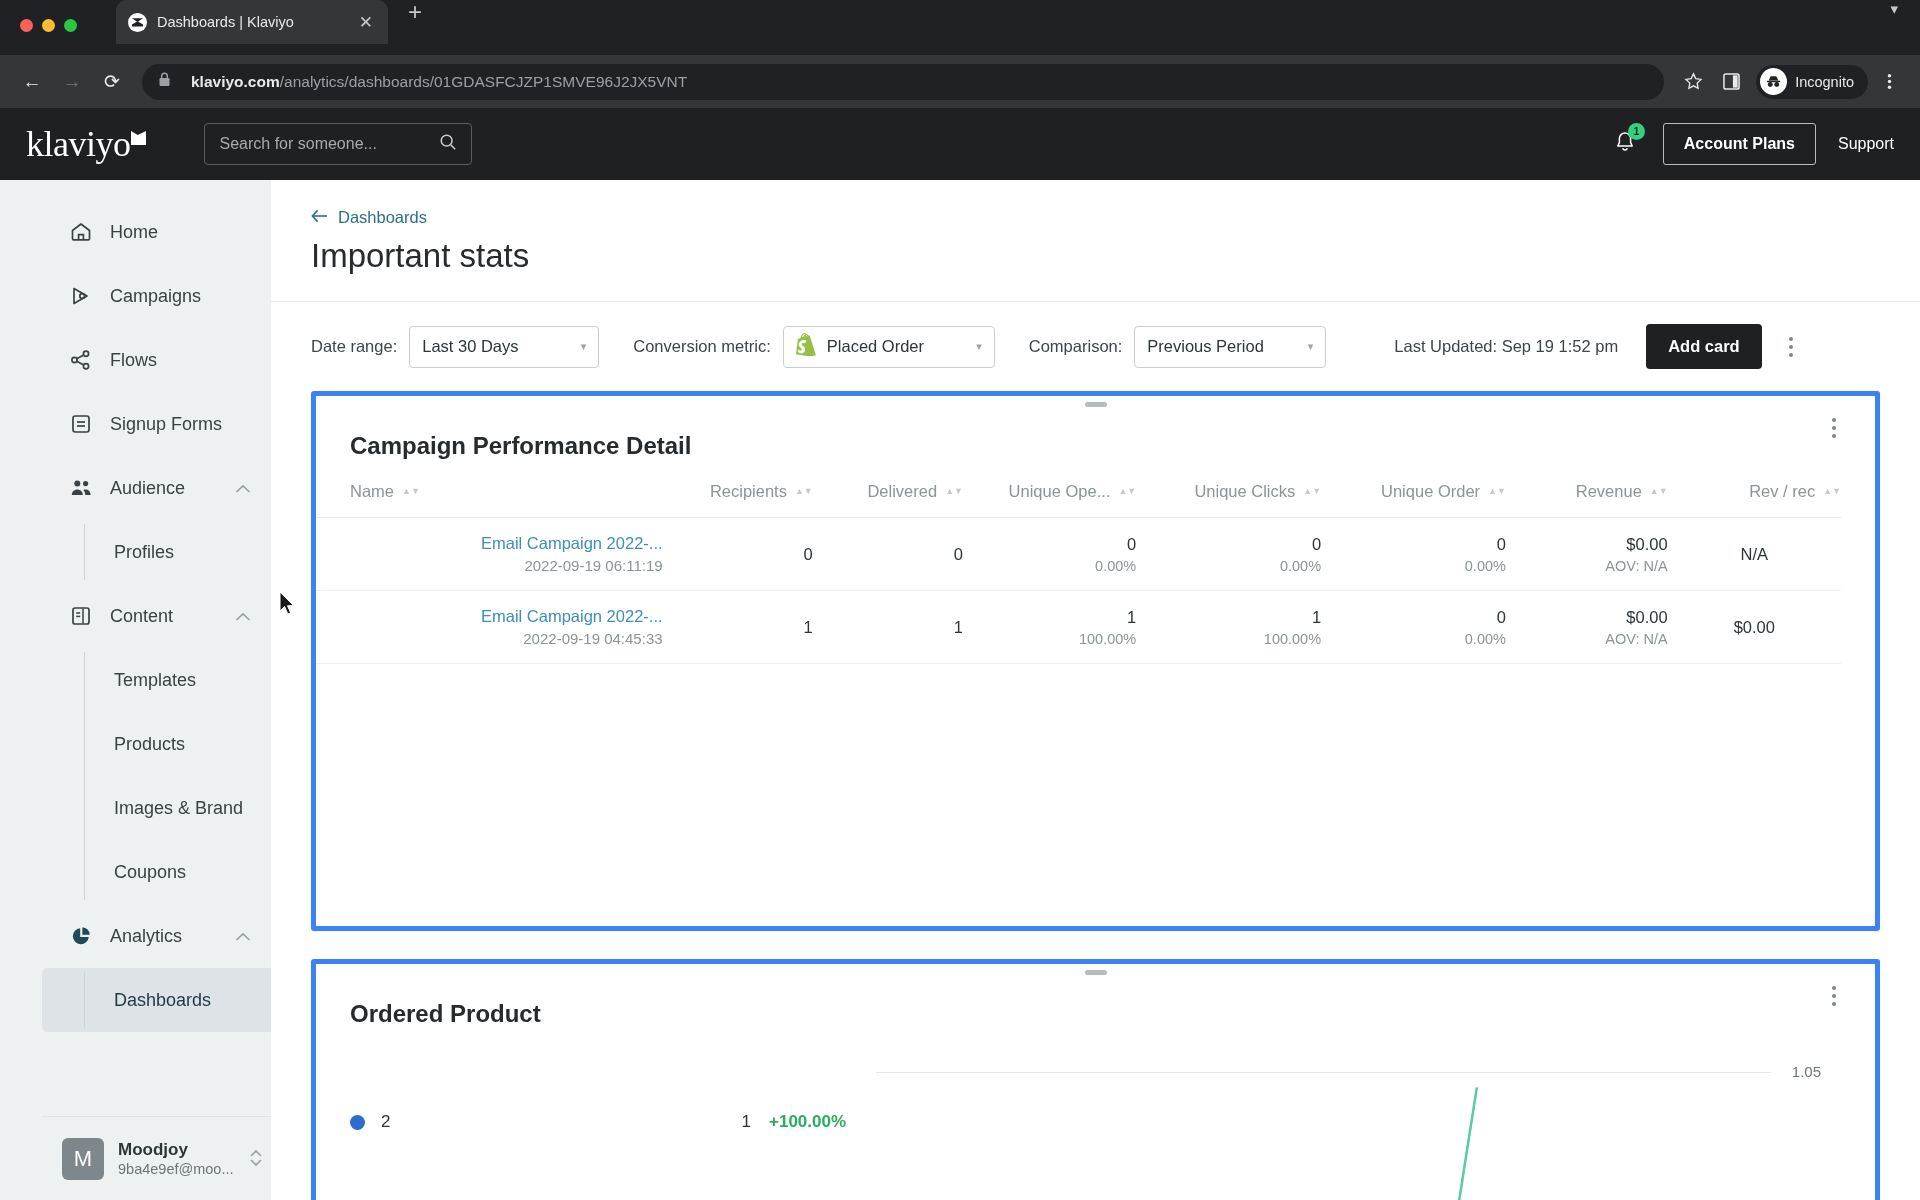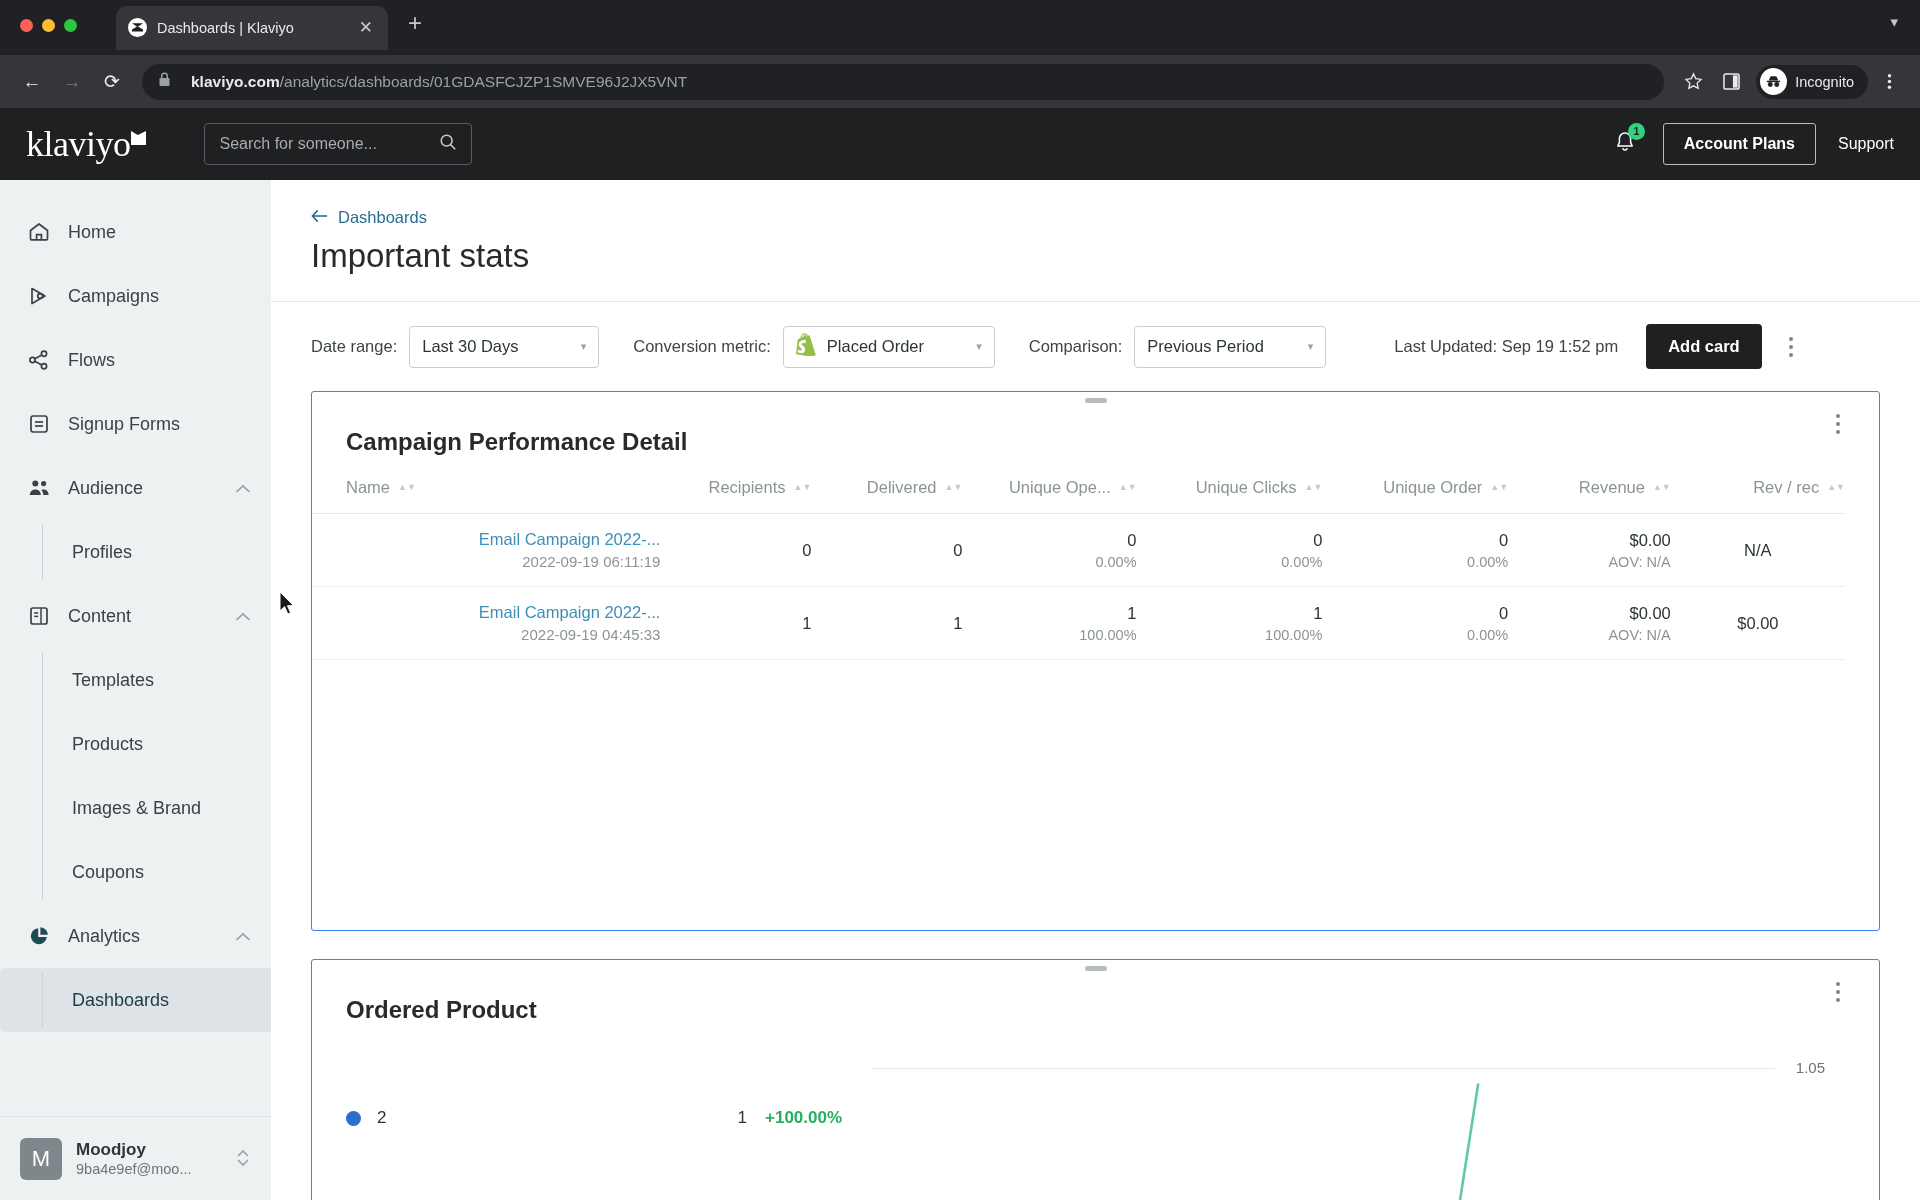--- a/index.html
+++ b/index.html
@@ -8,21 +8,21 @@
     overflow: hidden;
     font-family: "Liberation Sans", sans-serif;
     background: #ffffff;
   }
 
   
   .browser { width: 1920px; height: 1200px; display: flex; flex-direction: column; }
 
   .tabstrip {
     height: 55px; background: #202124;
-    display: flex; align-items: center; padding-left: 16px; position: relative;
+    display: flex; align-items: flex-start; padding-left: 16px; position: relative;
   }
   .traffic { display: flex; align-items: center; gap: 9px; position: absolute; left: 20px; top: 19px; }
   .dot { width: 13px; height: 13px; border-radius: 50%; }
   .dot.red { background: #ff5f57; }
   .dot.yellow { background: #febc2e; }
   .dot.green { background: #28c840; }
 
   .tab {
     margin-left: 100px; height: 44px; width: 272px;
     background: #35363a; border-radius: 11px 11px 0 0;
@@ -95,21 +95,21 @@
     padding: 11px 20px; font-size: 16px; font-weight: 700; border-radius: 3px; cursor: pointer;
     font-family: "Liberation Sans", sans-serif;
   }
   .support-link { color: #fff; font-size: 16px; cursor: pointer; }
 
   .body-row { flex: 1; display: flex; min-height: 0; }
 
   
   .sidebar {
     width: 271px; background: #eef1f2; flex: 0 0 auto;
-    display: flex; flex-direction: column; min-height: 0;
+    display: flex; flex-direction: column; min-height: 0; padding-left: 42px;
   }
   .side-scroll { flex: 1; overflow: hidden; padding-top: 20px; }
   .side-item {
     display: flex; align-items: center; gap: 16px;
     height: 64px; padding: 0 20px 0 26px; cursor: pointer; color: #3a4245;
     font-size: 18px;
   }
   .side-item .chev { margin-left: auto; color: #98a1a5; }
   .side-icon { width: 26px; height: 26px; flex: 0 0 auto; display: flex; align-items: center; justify-content: center; }
   .side-sub-group { position: relative; margin-left: 42px; padding-left: 0; }
@@ -156,21 +156,21 @@
     background: #1f2022; color: #fff; border: none; border-radius: 4px;
     padding: 13px 22px; font-size: 16.5px; font-weight: 700; cursor: pointer;
     font-family: "Liberation Sans", sans-serif;
   }
   .kebab { width: 30px; display: flex; flex-direction: column; align-items: center; gap: 4px; cursor: pointer; }
   .kebab i { width: 4px; height: 4px; border-radius: 50%; background: #7d868a; display: block; }
 
   .canvas { flex: 1; background: #fff; padding: 0 40px 0 40px; overflow: hidden; position: relative; }
 
   .card {
-    background: #fff; border: 1px solid #3b82f6; border-radius: 3px;
+    background: #fff; border: 5px solid #3b82f6; border-radius: 3px;
     box-shadow: 0 1px 3px rgba(0,0,0,0.04); position: relative; margin-bottom: 28px;
   }
   .drag-handle {
     position: absolute; top: 6px; left: 50%; transform: translateX(-50%);
     width: 22px; height: 5px; border-radius: 3px; background: #b6bbbe; cursor: grab;
   }
   .card-kebab { position: absolute; top: 22px; right: 26px; }
   .card-title { font-size: 24px; color: #272b2d; font-weight: 700; padding: 36px 0 0 34px; }
 
   

